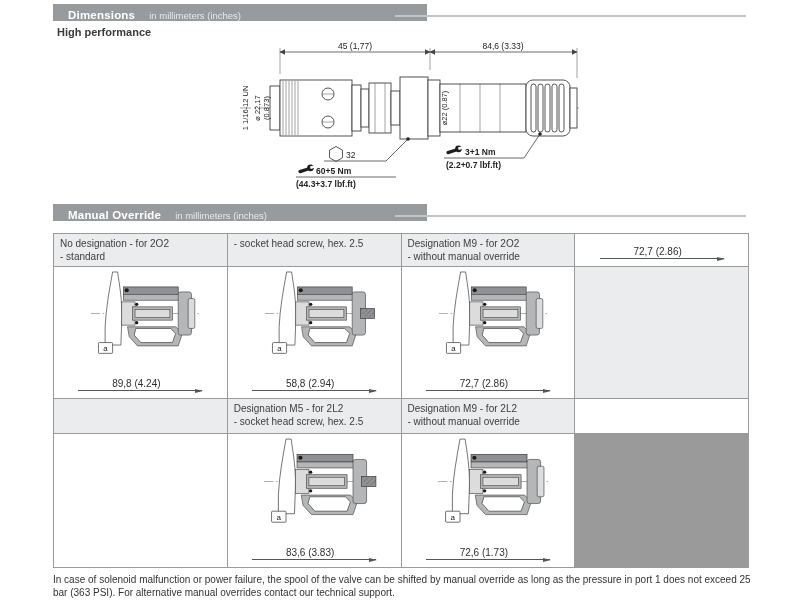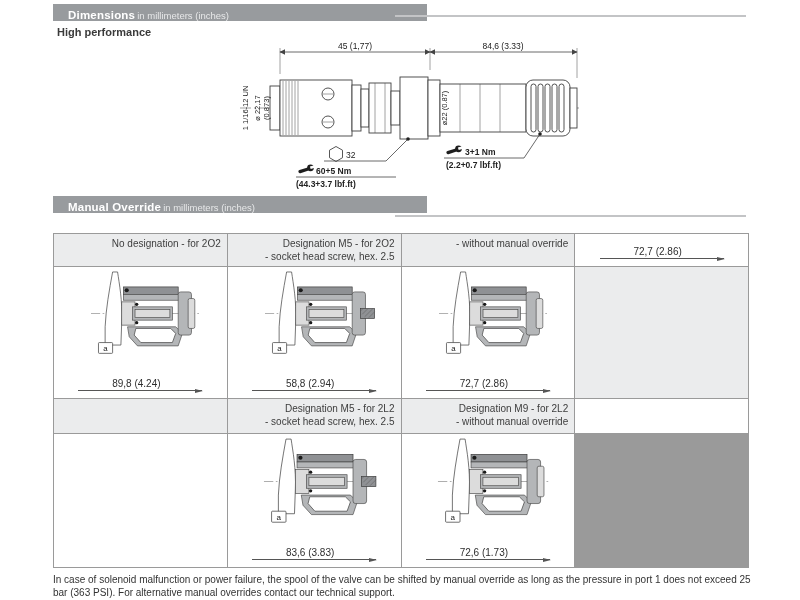--- a/index.html
+++ b/index.html
@@ -3,21 +3,21 @@
 <meta charset="utf-8">
 <style>
   html,body{margin:0;padding:0;background:#fff;}
   body{width:800px;height:600px;position:relative;overflow:hidden;
        font-family:"Liberation Sans","DejaVu Sans",sans-serif;color:#3b3b3b;}
 
   
   .bar{position:absolute;left:53px;width:374px;height:17px;background:#989b9e;
        display:flex;align-items:flex-end;padding-left:15px;box-sizing:border-box;}
   .bar .t{color:#fff;font-weight:bold;font-size:11.5px;letter-spacing:.2px;}
-  .bar .s{color:#e7e8e9;font-size:9.5px;margin-left:2px;}
+  .bar .s{color:#e7e8e9;font-size:9.5px;margin-left:14px;}
   .bar-rule{position:absolute;left:395px;width:351px;height:2px;background:#c3c4c6;}
 
   .hp{position:absolute;left:57px;top:26px;font-size:11px;font-weight:bold;color:#3a3a3a;text-align:right;}
 
   
   .main-drawing{position:absolute;left:236px;top:40px;}
   .main-drawing text{fill:#222;font-family:"Liberation Sans","DejaVu Sans",sans-serif;}
   .ol{fill:#fff;stroke:#3f3f3f;stroke-width:.9;}
   .thin{stroke:#555;stroke-width:.55;fill:none;}
   .cl{stroke:#777;stroke-width:.7;stroke-dasharray:11 3 2 3;fill:none;}
@@ -27,21 +27,21 @@
   .rottxt{font-size:7.5px;}
   .anno{font-size:8.5px;font-weight:bold;}
   .wrench{fill:#1e1e1e;}
 
   
   .tbl{position:absolute;left:53px;top:233px;width:694px;
        display:grid;grid-template-columns:repeat(4,1fr);
        grid-template-rows:32px 131px 34px 133px;
        background:#9a9a9a;border:1px solid #9a9a9a;gap:1px;}
   .cell{background:#fff;box-sizing:border-box;overflow:hidden;}
-  .cell.hd{background:#ebeced;padding:3px 6px;font-size:10px;line-height:1.3;color:#3d3d3d;text-align:right;}
+  .cell.hd{background:#ebeced;padding:3px 6px;font-size:10px;line-height:1.3;color:#3d3d3d;}
   .cell.draw{display:flex;flex-direction:column;align-items:center;justify-content:flex-end;padding-bottom:7px;}
   .ovd{width:142px;height:98px;}
   .ovd text{font-size:9.5px;fill:#222;}
   .mk{fill:#fff;stroke:#444;stroke-width:.9;}
   .dim{position:relative;margin-top:18px;min-width:112px;text-align:center;
        font-size:10px;color:#2e2e2e;border-bottom:1px solid #555;padding:0 10px 1px 2px;}
   .dim::after{content:'';position:absolute;right:-1px;bottom:-3px;width:0;height:0;
        border-left:8px solid #555;border-top:2.5px solid transparent;border-bottom:2.5px solid transparent;}
 
   .note{position:absolute;left:53px;top:573px;width:700px;font-size:10px;line-height:1.32;color:#333;}
@@ -164,36 +164,37 @@
     <rect x="0" y="5" width="11" height="3.2" rx="1.6" transform="rotate(-18 5 6)"></rect>
     <circle cx="12.5" cy="3.8" r="3.4"></circle>
     <rect x="12" y="2.6" width="5.5" height="2.6" fill="#fff" transform="rotate(-18 12 3)"></rect>
   </g>
   <text x="229" y="115" class="anno">3+1 Nm</text>
   <path class="ldr" d="M208 118 H288 L304 94"></path>
   <circle cx="304" cy="94" r="1.8" fill="#222"></circle>
   <text x="210" y="128" class="anno">(2.2+0.7 lbf.ft)</text>
 </svg>
 
-<div class="bar" style="top:196px">
+<div class="bar" style="top:204px">
   <span class="t">Manual Override</span>
   <span class="s">in millimeters (inches)</span>
 </div>
 <div class="bar-rule" style="top:215px"></div>
 
 <div class="tbl">
 
   <div class="cell hd">
     <div>No designation - for 2O2</div>
-  </div>
-  <div class="cell hd">
-    <div>Designation M5 - for 2O2</div>
+    <div>- standard</div>
+  </div>
+  <div class="cell hd">
     <div>- socket head screw, hex. 2.5</div>
   </div>
   <div class="cell hd">
+    <div>Designation M9 - for 2O2</div>
     <div>- without manual override</div>
   </div>
 
   <div class="cell draw">
     <svg class="ovd" viewBox="0 0 150 112">
       <use href="#sym-ovd"></use>
       <rect x="25" y="91" width="17" height="13" rx="1" class="mk"></rect>
       <text x="33.5" y="101" text-anchor="middle">a</text>
     </svg>
     <div class="dim">

